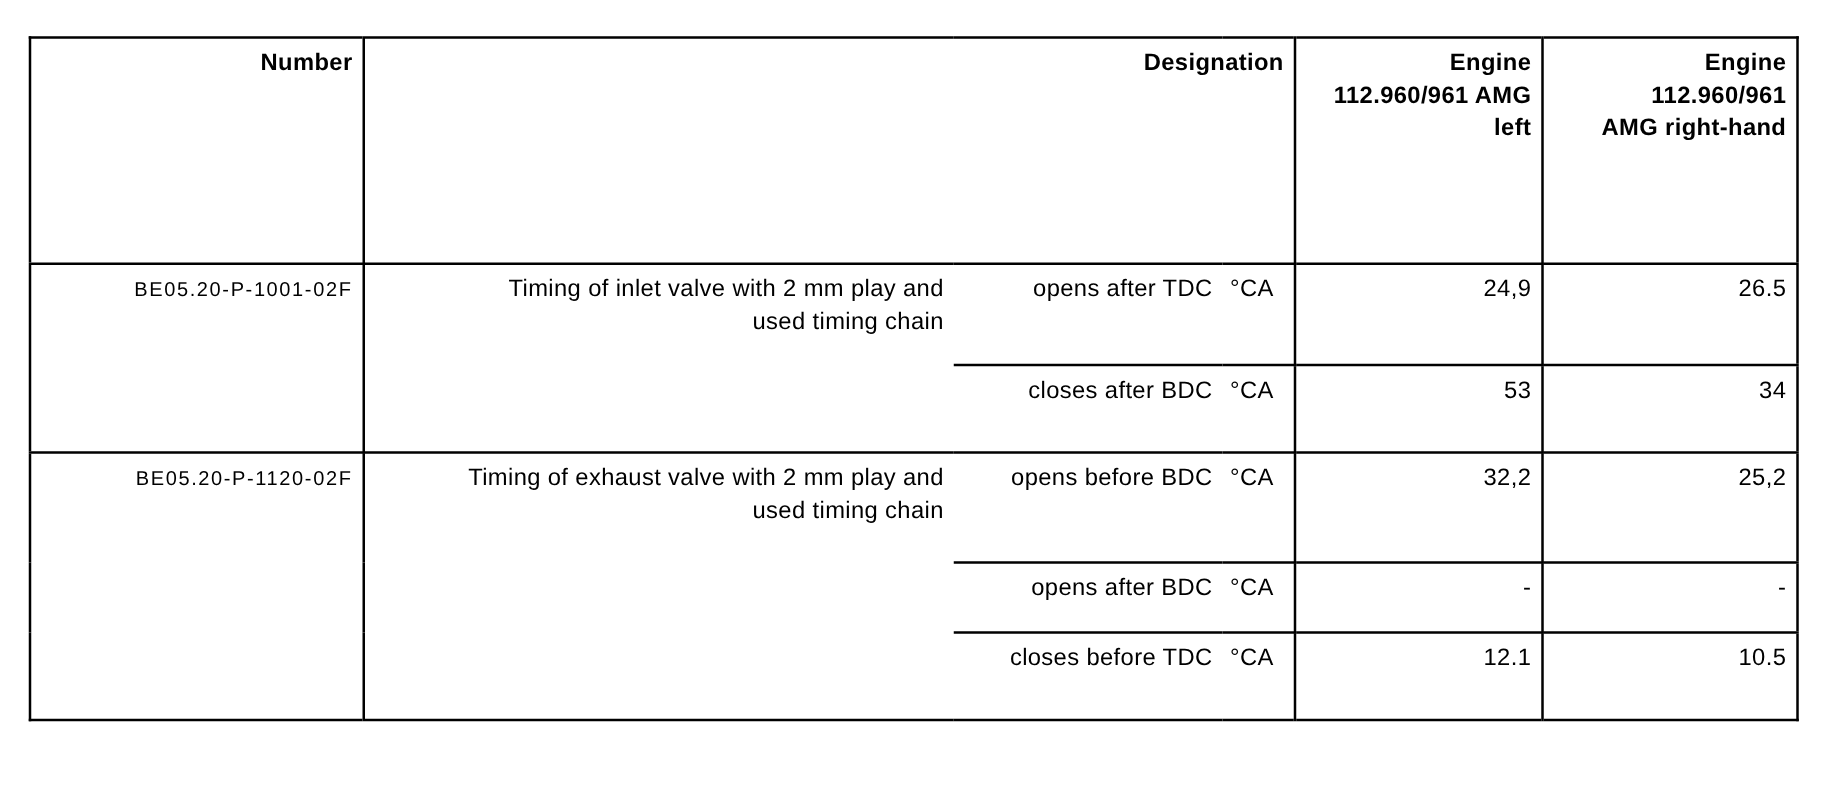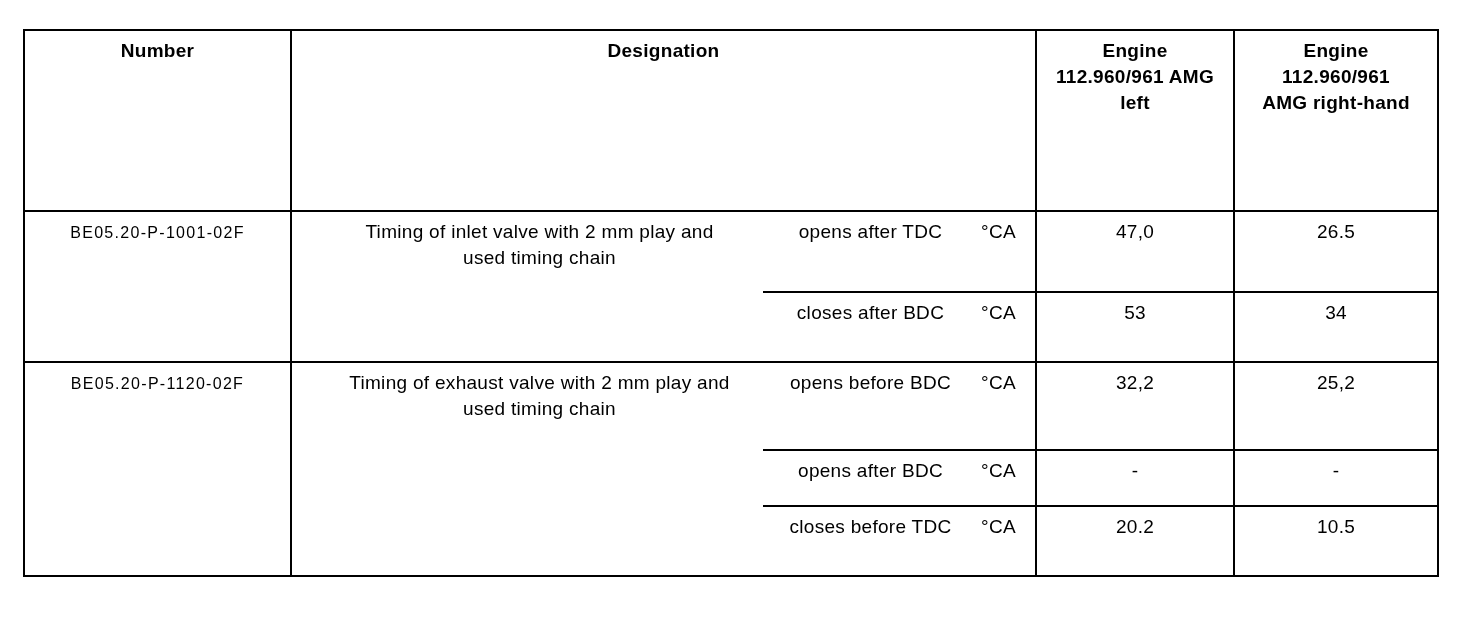--- a/index.html
+++ b/index.html
@@ -32,21 +32,21 @@
   }
   col.c-number      { width: 267px; }
   col.c-designation { width: 472px; }
   col.c-condition   { width: 215px; }
   col.c-unit        { width: 58px;  }
   col.c-eng-left    { width: 198px; }
   col.c-eng-right   { width: 204px; }
 
   th, td {
     vertical-align: top;
-    text-align: center;
+    text-align: right;
     font-size: 19px;
     line-height: 26px;
     letter-spacing: 0.3px;
     font-weight: normal;
     padding: 7px 8px 4px 8px;
     overflow: hidden;
   }
   th { font-weight: bold; }
 
   .br { border-right: 2px solid #000000; }
@@ -97,21 +97,21 @@
 112.960/961
 AMG right-hand</th>
     </tr>
 
     <tr class="r1">
       <td class="br bb number-cell" rowspan="2">BE05.20-P-1001-02F</td>
       <td class="bb desc-cell pre" rowspan="2">Timing of inlet valve with 2 mm play and
 used timing chain</td>
       <td class="bb cond-cell">opens after TDC</td>
       <td class="bb br unit-cell">°CA</td>
-      <td class="bb br">47,0</td>
+      <td class="bb br">24,9</td>
       <td class="bb">26.5</td>
     </tr>
 
     <tr class="r2">
       <td class="bb cond-cell">closes after BDC</td>
       <td class="bb br unit-cell">°CA</td>
       <td class="bb br">53</td>
       <td class="bb">34</td>
     </tr>
 
@@ -128,19 +128,19 @@
     <tr class="r4">
       <td class="bb cond-cell">opens after BDC</td>
       <td class="bb br unit-cell">°CA</td>
       <td class="bb br">-</td>
       <td class="bb">-</td>
     </tr>
 
     <tr class="r5">
       <td class="cond-cell">closes before TDC</td>
       <td class="br unit-cell">°CA</td>
-      <td class="br">20.2</td>
+      <td class="br">12.1</td>
       <td>10.5</td>
     </tr>
   </tbody>
     </table>
 
 </div>
 
 </body></html>

